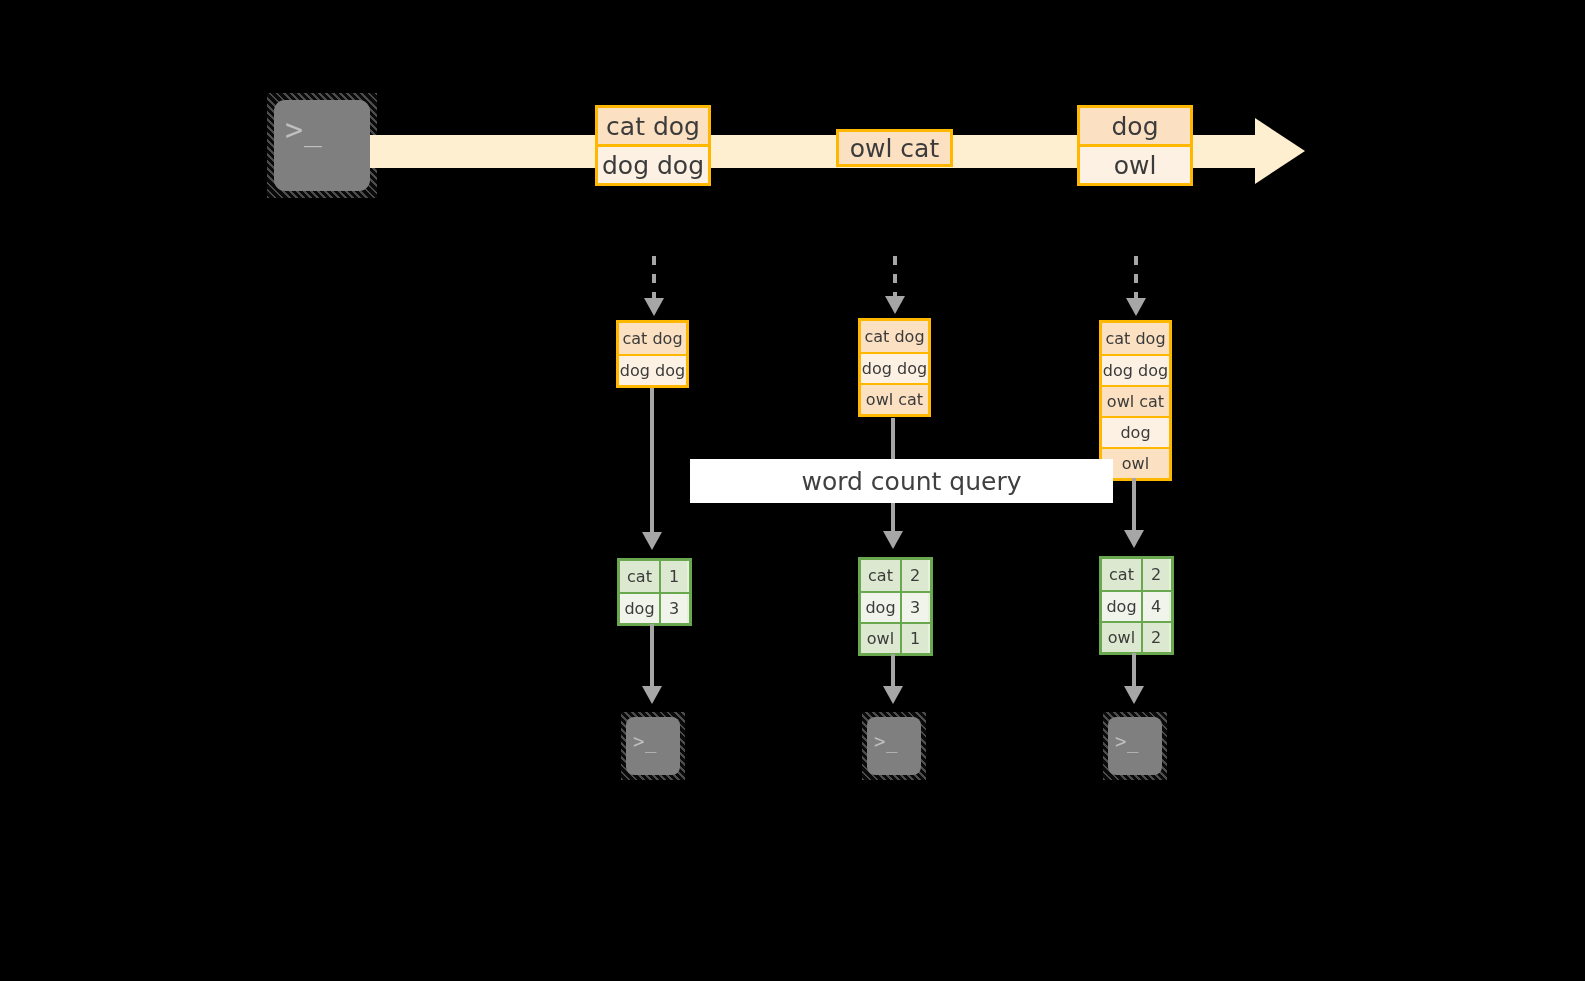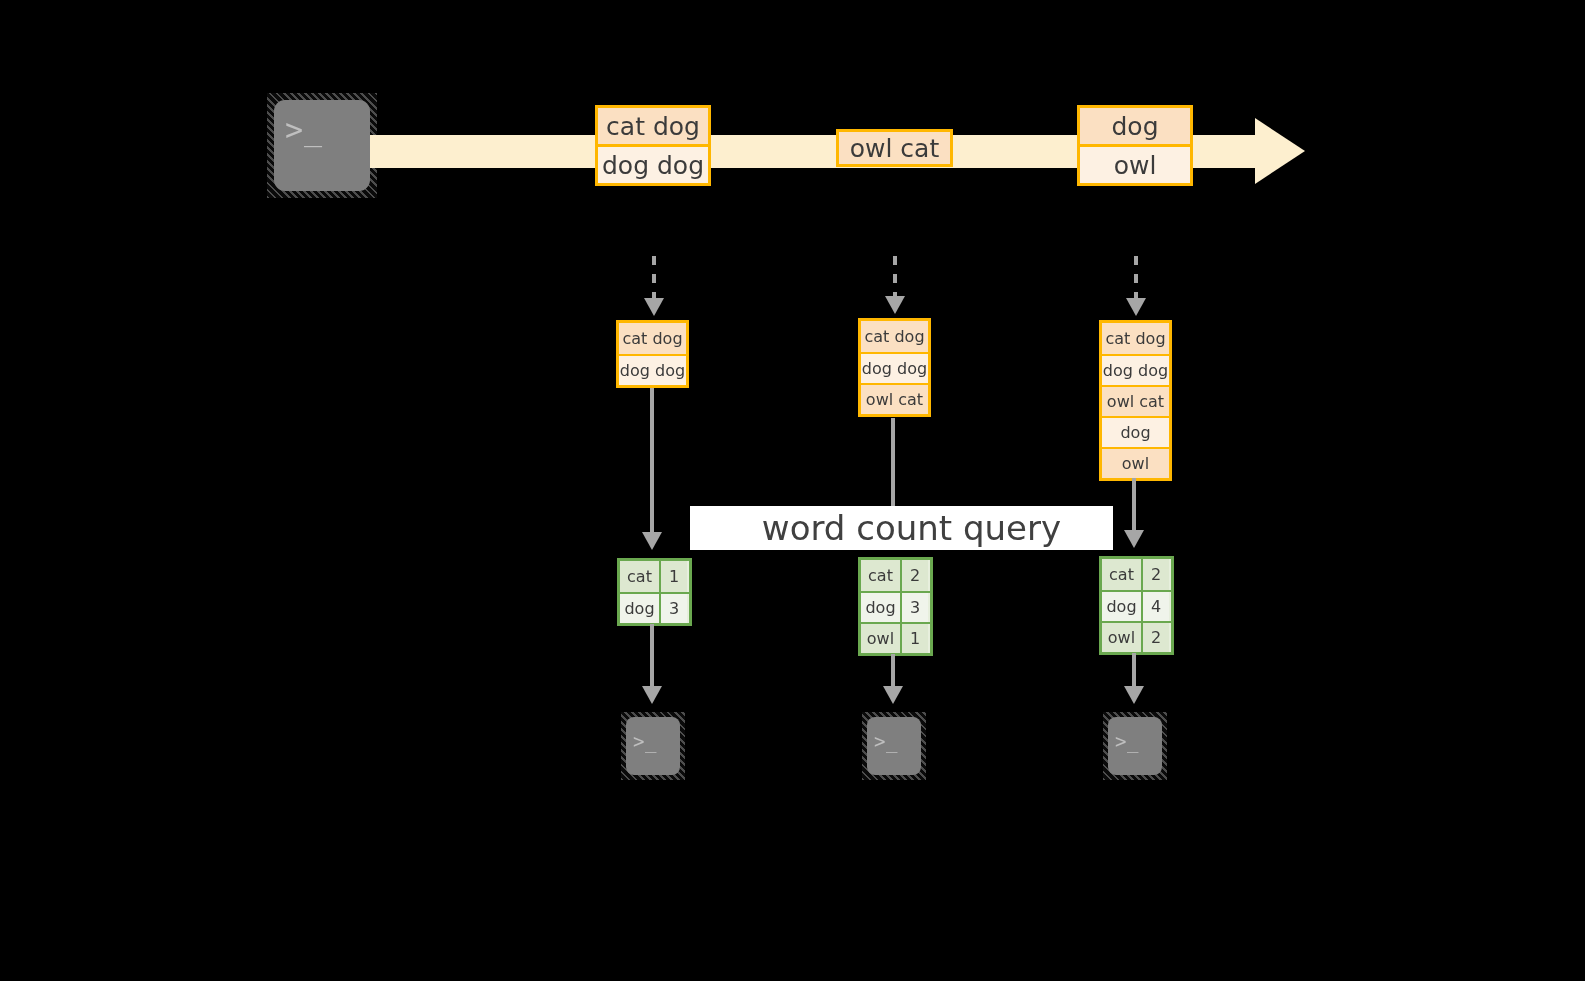--- a/index.html
+++ b/index.html
@@ -166,24 +166,23 @@
   }
 
   
   .query-banner {
     position: absolute;
     background: #ffffff;
     display: flex;
     align-items: center;
     justify-content: center;
     color: #404040;
-    font-size: 34px;
+    font-size: 25px;
     white-space: nowrap;
     padding-left: 20px;
-    margin-top: 47px;
   }
 </style>
 </head>
 <body>
 
 <div id="stage">
 
   <div class="term big" style="left:267px; top:93px; width:110px; height:105px;">
     <div class="term-inner"></div>
     <div class="term-glyph">&gt;_</div>

